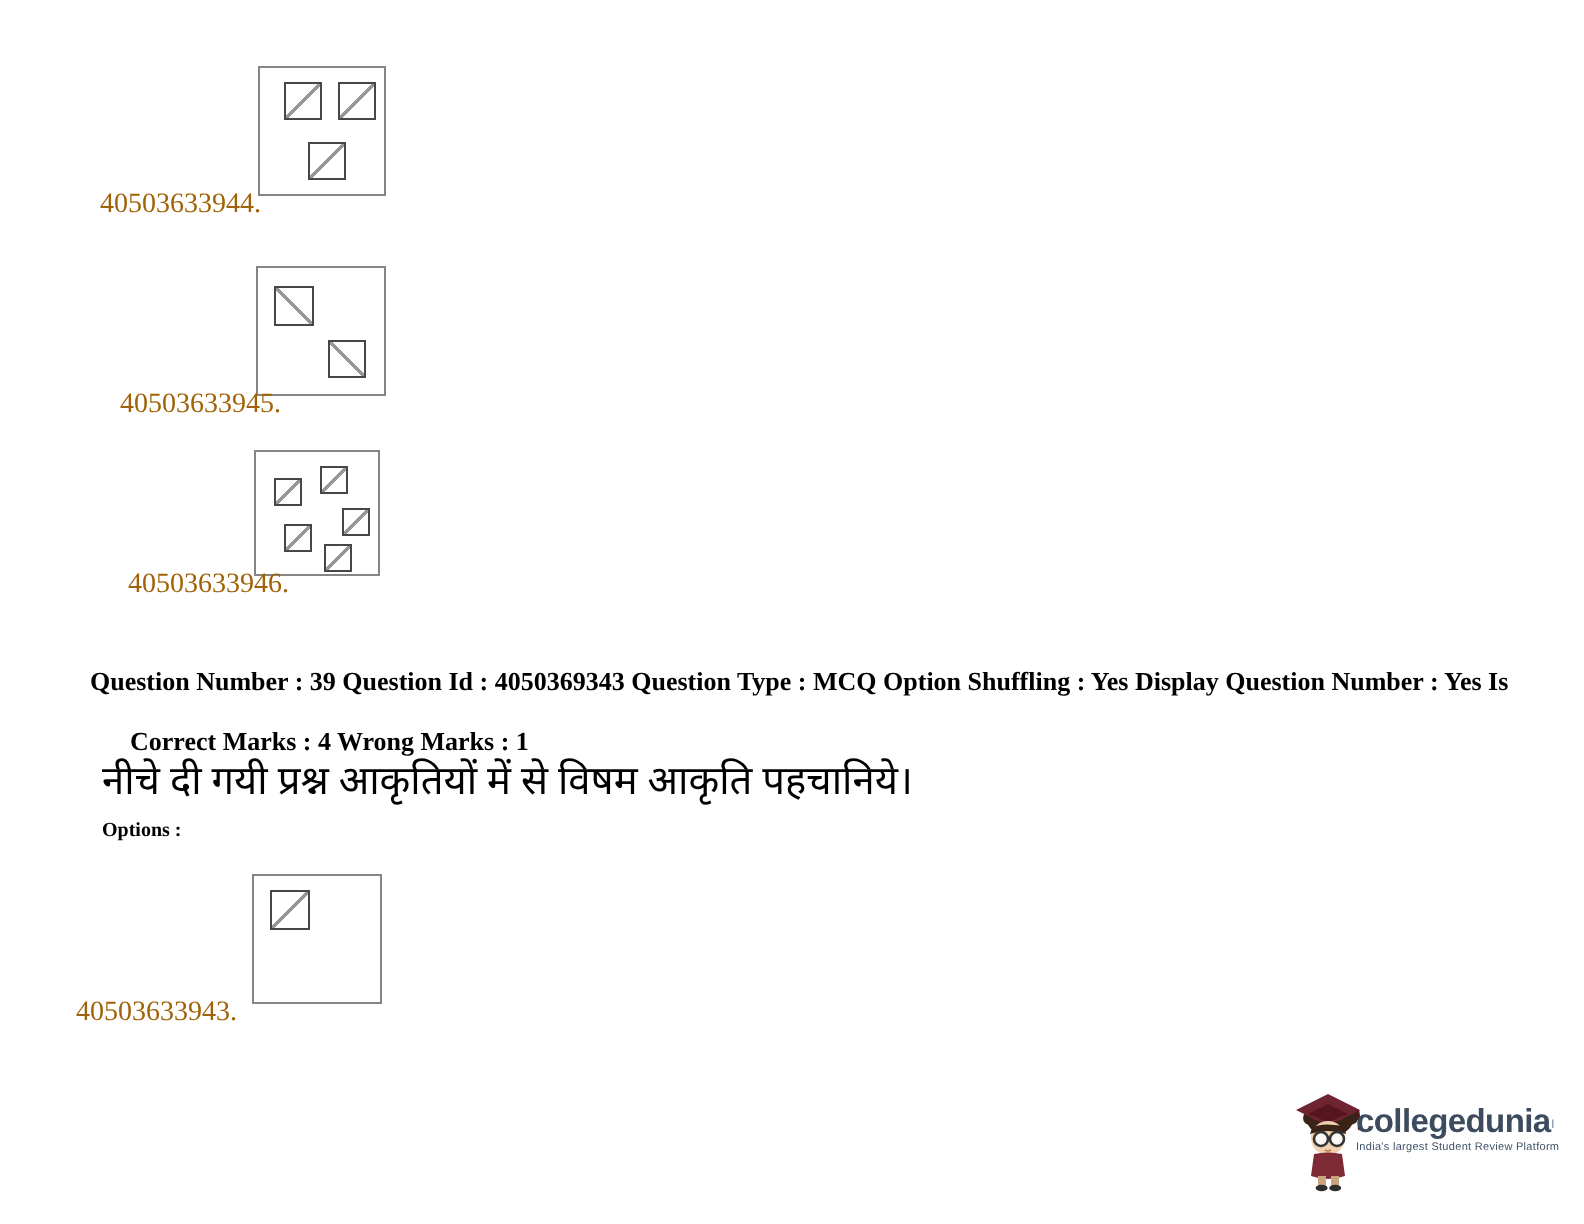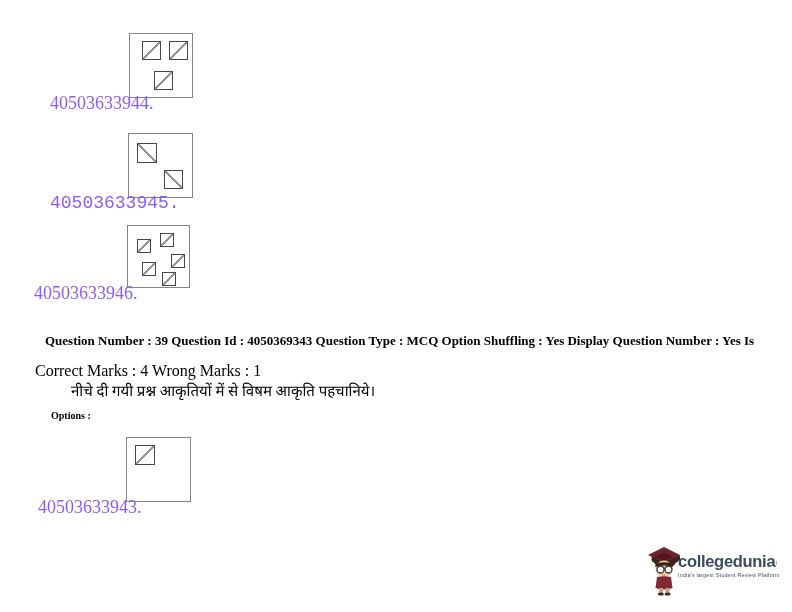--- a/index.html
+++ b/index.html
@@ -19,37 +19,36 @@
     background-image:linear-gradient(135deg,
       transparent calc(50% - 0.8px), #979797 calc(50% - 0.8px),
       #979797 calc(50% + 0.8px), transparent calc(50% + 0.8px));
   }
   .diag-down {
     background-image:linear-gradient(45deg,
       transparent calc(50% - 0.8px), #979797 calc(50% - 0.8px),
       #979797 calc(50% + 0.8px), transparent calc(50% + 0.8px));
   }
   .fig-label {
-    position:absolute; font-size:18px; line-height:14px; color:#8b5cf6;
+    position:absolute; font-size:14px; line-height:14px; color:#a16207;
     font-family:"Liberation Serif", serif;
   }
   
   .meta-block {
     position:absolute; left:45px; top:334px; white-space:nowrap;
     font-weight:bold; font-size:13px; line-height:14px;
   }
   .marks-line {
-    position:absolute; left:35px; top:364px; white-space:nowrap;
-    font-weight:normal; font-size:16px; line-height:14px;
+    position:absolute; left:65px; top:364px; white-space:nowrap;
+    font-weight:bold; font-size:13px; line-height:14px;
   }
   .hindi-line {
     position:absolute; left:51px; top:381px; white-space:nowrap;
-    font-size:15px; line-height:20px;
+    font-size:20px; line-height:20px;
     font-family:"Liberation Serif","DejaVu Sans",serif;
-    margin-left:20px;
   }
   .options-label {
     position:absolute; left:51px; top:409px; white-space:nowrap;
     font-weight:bold; font-size:10px; line-height:14px;
   }
   
   .logo { position:absolute; left:646px; top:544px; width:142px; height:54px; }
   .mascot { position:absolute; left:0; top:0; width:36px; height:52px; }
   .logo-text { position:absolute; left:32px; top:9px; }
   .brand {
@@ -72,29 +71,29 @@
       <div class="figure-box" style="left: 129px; top: 33px; width: 64px; height: 65px;">
         <div class="sq diag-up" style="left: 12px; top: 7px; width: 19px; height: 19px;"></div>
         <div class="sq diag-up" style="left: 39px; top: 7px; width: 19px; height: 19px;"></div>
         <div class="sq diag-up" style="left: 24px; top: 37px; width: 19px; height: 19px;"></div>
       </div>
       <div class="fig-label" style="left: 50px; top: 96px;">40503633944.</div>
       <div class="figure-box" style="left: 128px; top: 133px; width: 65px; height: 65px;">
         <div class="sq diag-down" style="left: 8px; top: 9px; width: 20px; height: 20px;"></div>
         <div class="sq diag-down" style="left: 35px; top: 36px; width: 19px; height: 19px;"></div>
       </div>
-      <div class="fig-label" style="left: 50px; top: 196px; font-family: Liberation Mono, monospace;">40503633945.</div>
+      <div class="fig-label" style="left: 60px; top: 196px;">40503633945.</div>
       <div class="figure-box" style="left: 127px; top: 225px; width: 63px; height: 63px;">
         <div class="sq diag-up" style="left: 9px; top: 13px; width: 14px; height: 14px;"></div>
         <div class="sq diag-up" style="left: 32px; top: 7px; width: 14px; height: 14px;"></div>
         <div class="sq diag-up" style="left: 43px; top: 28px; width: 14px; height: 14px;"></div>
         <div class="sq diag-up" style="left: 14px; top: 36px; width: 14px; height: 14px;"></div>
         <div class="sq diag-up" style="left: 34px; top: 46px; width: 14px; height: 14px;"></div>
       </div>
-      <div class="fig-label" style="left: 34px; top: 286px;">40503633946.</div>
+      <div class="fig-label" style="left: 64px; top: 286px;">40503633946.</div>
       <div class="figure-box" style="left: 126px; top: 437px; width: 65px; height: 65px;">
         <div class="sq diag-up" style="left: 8px; top: 7px; width: 20px; height: 20px;"></div>
       </div>
       <div class="fig-label" style="left: 38px; top: 500px;">40503633943.</div>
     </div>
 
   <div class="meta-block">
     <div>Question Number : 39 Question Id : 4050369343 Question Type : MCQ Option Shuffling : Yes Display Question Number : Yes Is</div>
   </div>
   <div class="marks-line">Correct Marks : 4 Wrong Marks : 1</div>

